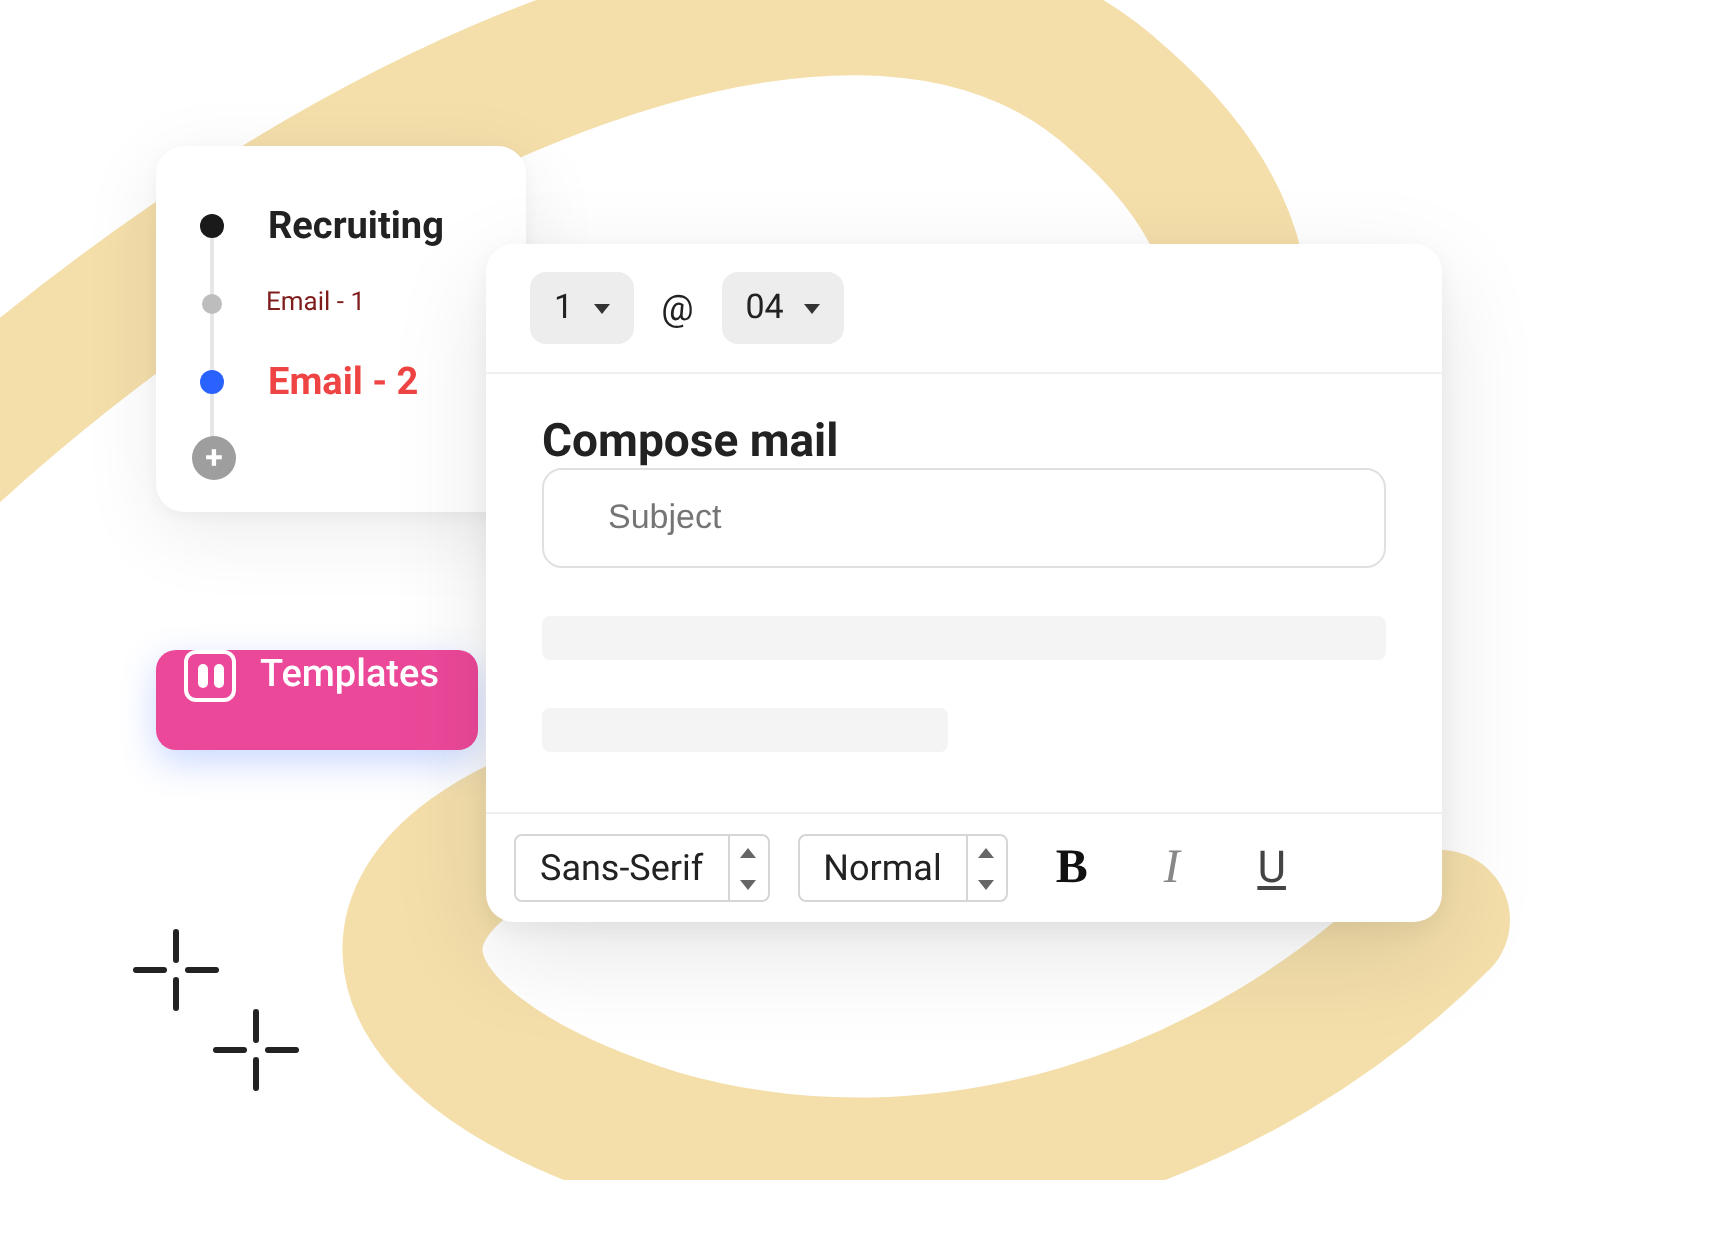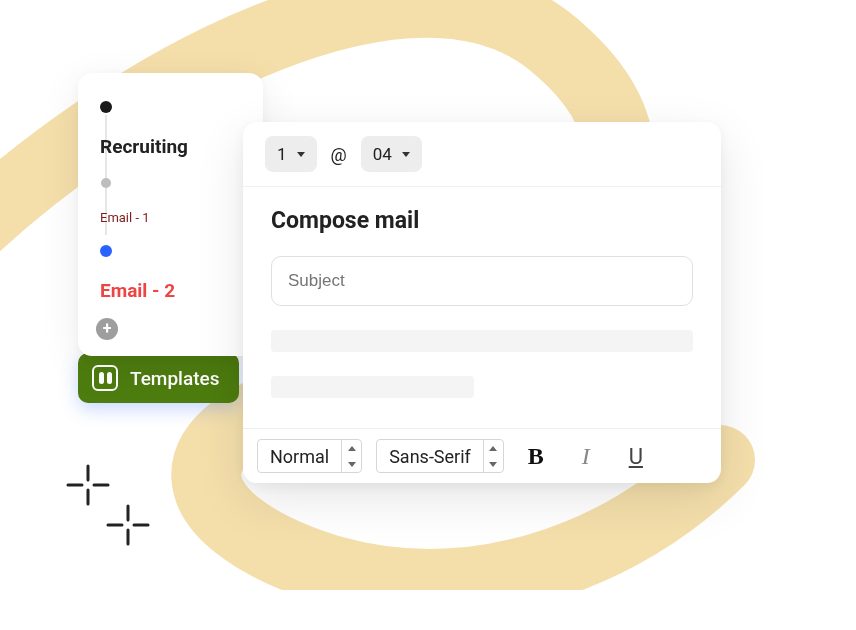--- a/index.html
+++ b/index.html
@@ -32,26 +32,25 @@
     left: 78px;
     width: 185px;
     background: #fff;
     border-radius: 14px;
     box-shadow: 0 10px 40px rgba(0,0,0,0.08), 0 2px 8px rgba(0,0,0,0.04);
     padding: 18px 18px 16px 18px;
     z-index: 5;
   }
   .side-row {
     display: flex;
-    align-items: flex-start;
+    align-items: center;
     gap: 22px;
     padding: 10px 0 10px 4px;
     position: relative;
     cursor: pointer;
-    flex-direction: column;
   }
   .side-row .dot {
     width: 12px; height: 12px; border-radius: 50%;
     flex-shrink: 0;
   }
   .side-row.title .dot { background: #1a1a1a; width: 12px; height: 12px; }
   .side-row.title .label { font-weight: 700; color: #222; font-size: 19px; }
   .side-row.item .dot { background: #bdbdbd; width: 10px; height: 10px; margin-left:1px; }
   .side-row.item .label { color: #7f1d1d; font-size: 13px; }
   .side-row.item.active .dot { background: #2962ff; width: 12px; height: 12px; margin-left:0;}
@@ -81,32 +80,31 @@
     line-height: 1;
   }
 
   
   .templates-btn {
     position: absolute;
     top: 325px;
     left: 78px;
     height: 50px;
     padding: 0 20px 0 14px;
-    background: #4d7c0f;
+    background: #ec4899;
     color: #fff;
     border-radius: 10px;
     display: flex;
-    align-items: center;
+    align-items: flex-start;
     gap: 12px;
     font-size: 19px;
     font-weight: 500;
     box-shadow: 0 6px 18px rgba(41,98,255,0.25);
     z-index: 4;
     cursor: pointer;
-    margin-top: 28px;
   }
   .templates-icon {
     width: 26px; height: 26px;
     border: 2px solid #fff;
     border-radius: 6px;
     display: flex; gap: 3px;
     align-items: center; justify-content: center;
   }
   .templates-icon span { width: 5px; height: 12px; border-radius: 3px; background: #fff; }
 
@@ -147,27 +145,26 @@
   }
   .at-sign { font-size: 18px; color: #222; padding: 0 2px; }
 
   .compose-body {
     padding: 20px 28px 30px 28px;
   }
   .compose-title {
     font-size: 23px;
     font-weight: 700;
     color: #222;
-    margin-bottom: 22px;
   }
   .subject-input {
     width: 100%;
     border: 1px solid #e0e0e0;
     border-radius: 10px;
-    padding: 14px 16px;
+    padding: 14px 32px;
     font-size: 17px;
     color: #333;
     outline: none;
   }
   .placeholder-line {
     height: 22px;
     background: #f4f4f4;
     border-radius: 4px;
     margin-top: 24px;
   }
@@ -289,28 +286,28 @@
     <div class="compose-title">Compose mail</div>
 
     <input class="subject-input" type="text" placeholder="Subject" style="">
 
     <div class="placeholder-line"></div>
     <div class="placeholder-line short"></div>
   </div>
 
   <div class="toolbar">
     <div class="picker">
-      <span class="val">Normal</span>
+      <span class="val">Sans-Serif</span>
       <span class="stepper">
         <div class="up"></div>
           <div class="down"></div>
       </span>
     </div>
     <div class="picker">
-      <span class="val">Sans-Serif</span>
+      <span class="val">Normal</span>
       <span class="stepper">
         <div class="up"></div>
           <div class="down"></div>
       </span>
     </div>
     <span class="fmt-btn fmt-bold">B</span>
     <span class="fmt-btn fmt-italic">I</span>
     <span class="fmt-btn fmt-underline">U</span>
   </div>
 </div>

